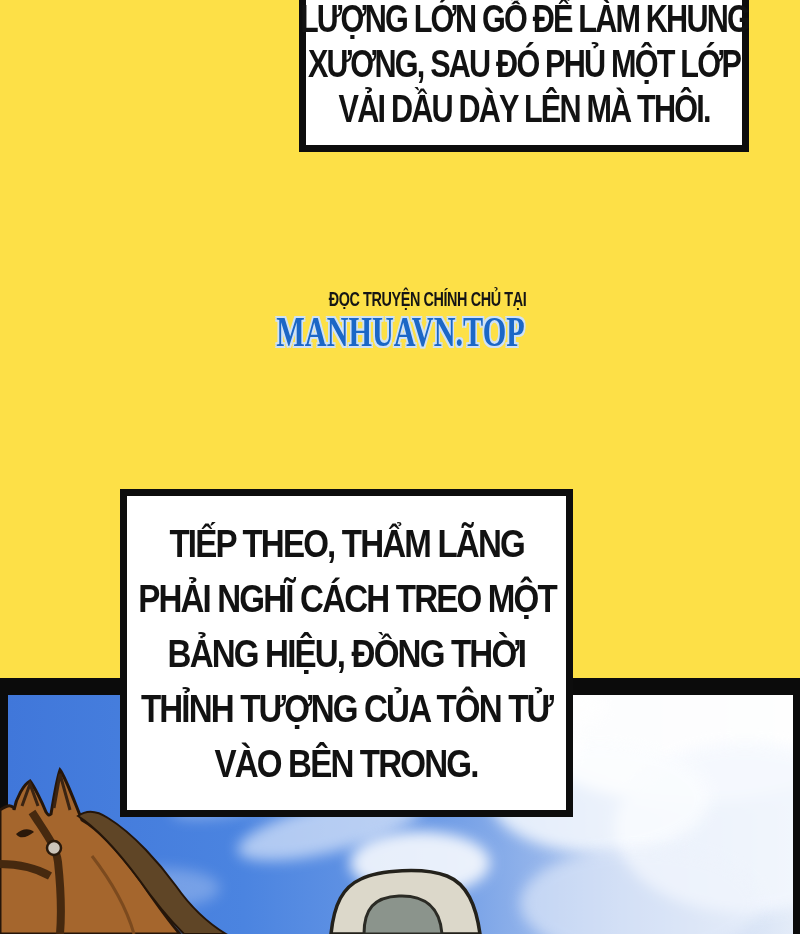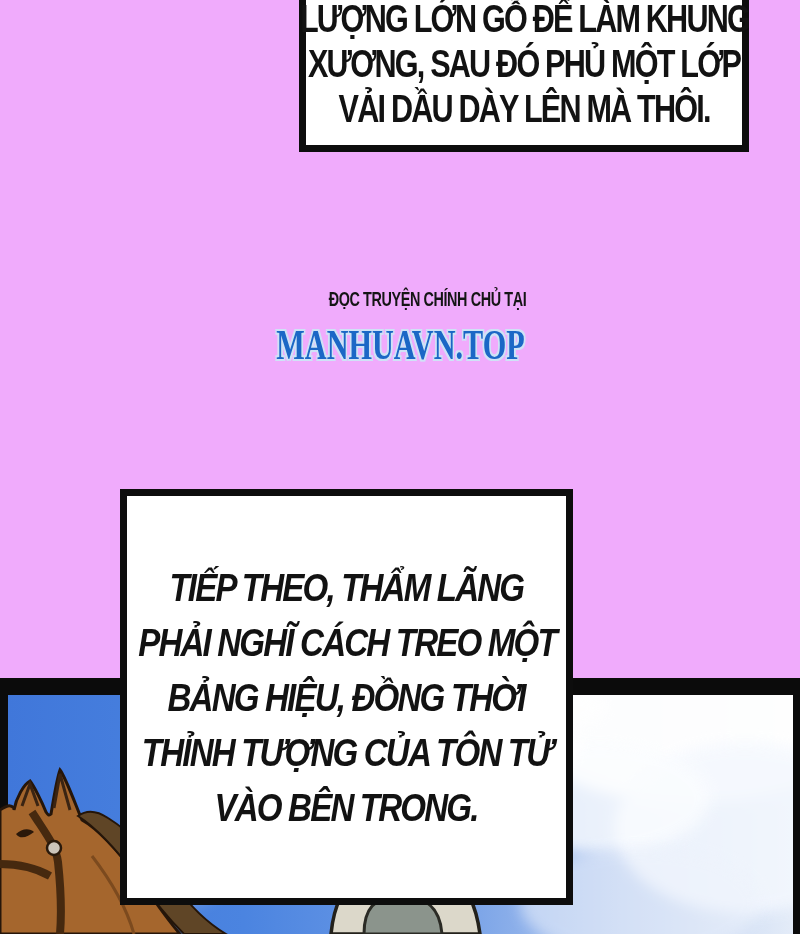--- a/index.html
+++ b/index.html
@@ -1,36 +1,36 @@
 <!DOCTYPE html>
 <html><head>
 <meta charset="utf-8">
 <style>
   html,body{margin:0;padding:0;background:#ffffff;}
   body{width:800px;height:934px;font-family:"Liberation Sans",sans-serif;}
-  .stage{position:relative;width:800px;height:934px;overflow:hidden;background:#f0abfc;}
+  .stage{position:relative;width:800px;height:934px;overflow:hidden;background:#fde047;}
 
   
   .balloon{
     position:absolute;background:#ffffff;border:7px solid #0d0d0d;
     box-sizing:border-box;display:flex;flex-direction:column;align-items:center;
     z-index:3;color:#121212;font-weight:bold;text-align:center;
   }
   .balloon-top{left:299px;top:-57px;width:450px;height:209px;justify-content:flex-end;padding-bottom:13px;}
   .balloon-top .line{font-size:34px;line-height:45px;letter-spacing:-2px;white-space:nowrap;
     transform:scale(0.90,1.12);transform-origin:center;}
-  .balloon-mid{left:120px;top:489px;width:453px;height:416px;justify-content:center;font-style:italic;}
+  .balloon-mid{left:120px;top:489px;width:453px;height:328px;justify-content:center;}
   .balloon-mid .line{font-size:36px;line-height:55px;letter-spacing:-2px;white-space:nowrap;
     transform:scale(0.92,1.10);transform-origin:center;}
 
   
   .wm-tagline{position:absolute;top:289px;left:0;width:790px;text-align:center;z-index:2;margin-left:32px;}
   .wm-tagline span{display:inline-block;font-size:18px;font-weight:bold;color:#151515;
     letter-spacing:-0.5px;transform:scale(0.80,1.10);transform-origin:center;white-space:nowrap;}
-  .wm-site{position:absolute;top:321px;left:0;width:800px;text-align:center;z-index:2;}
+  .wm-site{position:absolute;top:308px;left:0;width:800px;text-align:center;z-index:2;}
   .wm-site span{
     display:inline-block;font-family:"Liberation Serif",serif;font-weight:bold;
     font-size:42px;color:#1b67c6;white-space:nowrap;
     transform:scale(0.72,1.02);transform-origin:center;
     text-shadow:-2px 0 0 #cfe2f6,2px 0 0 #cfe2f6,0 -2px 0 #cfe2f6,0 2px 0 #cfe2f6,
       -2px -2px 0 #cfe2f6,2px 2px 0 #cfe2f6,-2px 2px 0 #cfe2f6,2px -2px 0 #cfe2f6;
   }
 
   
   .panel-svg{position:absolute;left:0;top:678px;width:800px;height:256px;z-index:1;}

